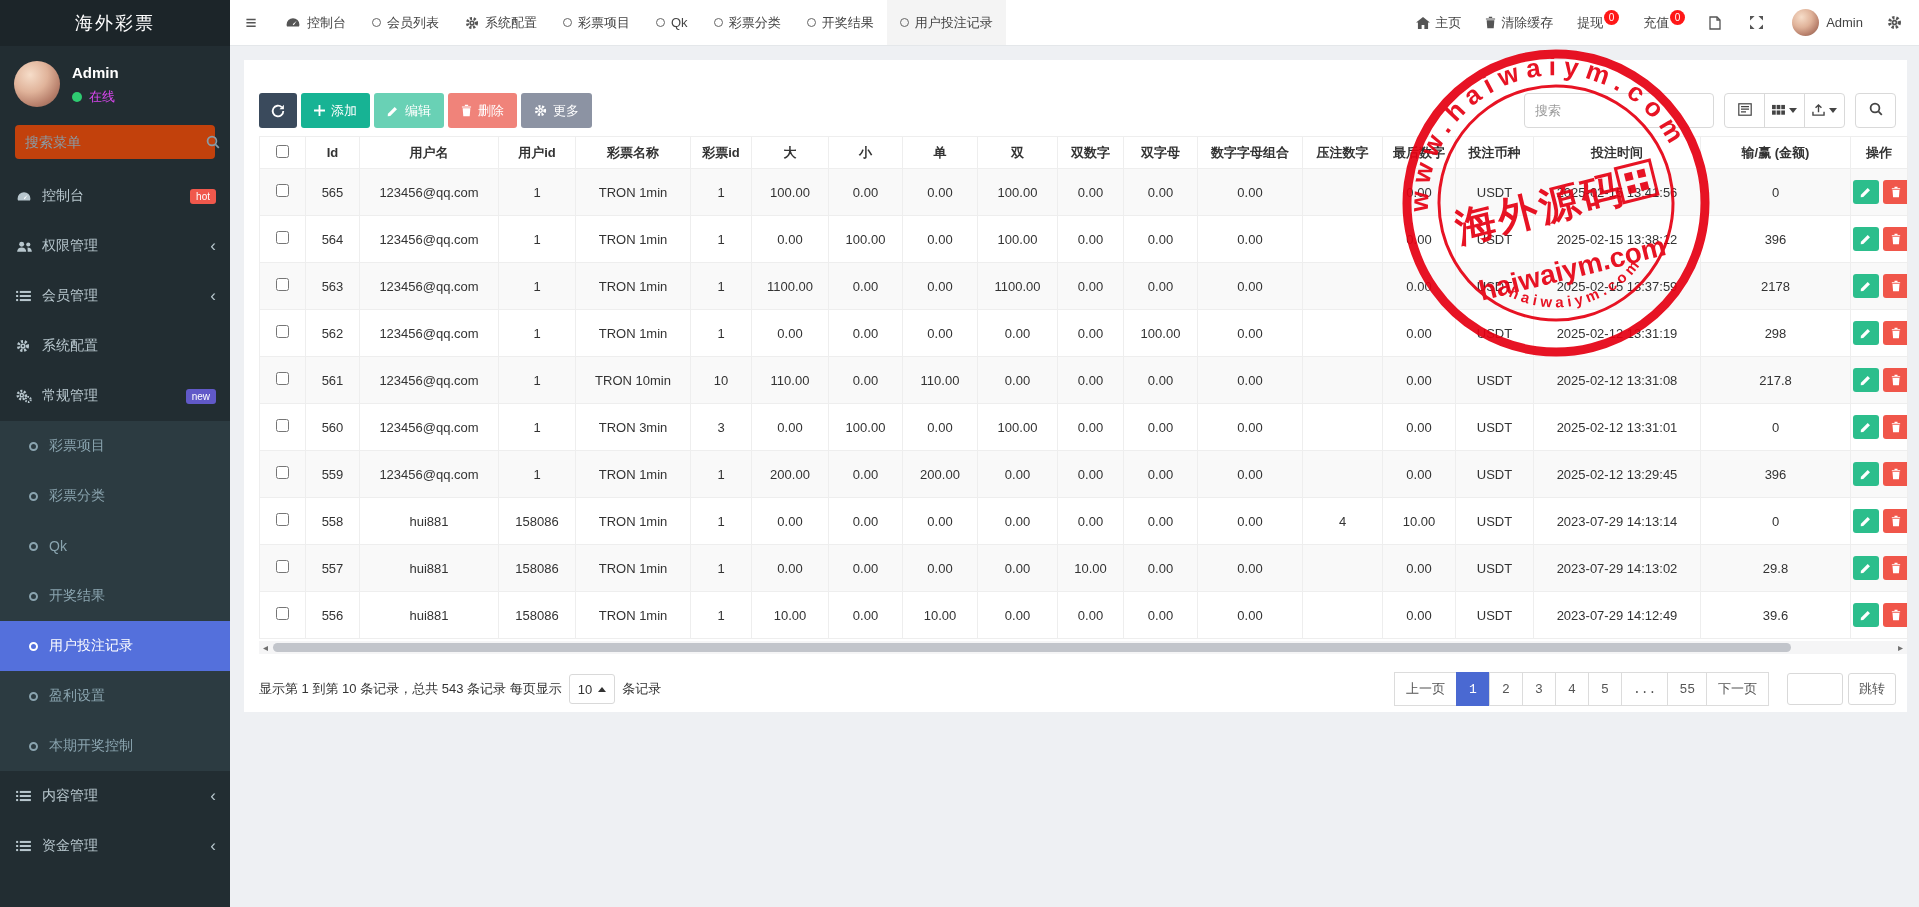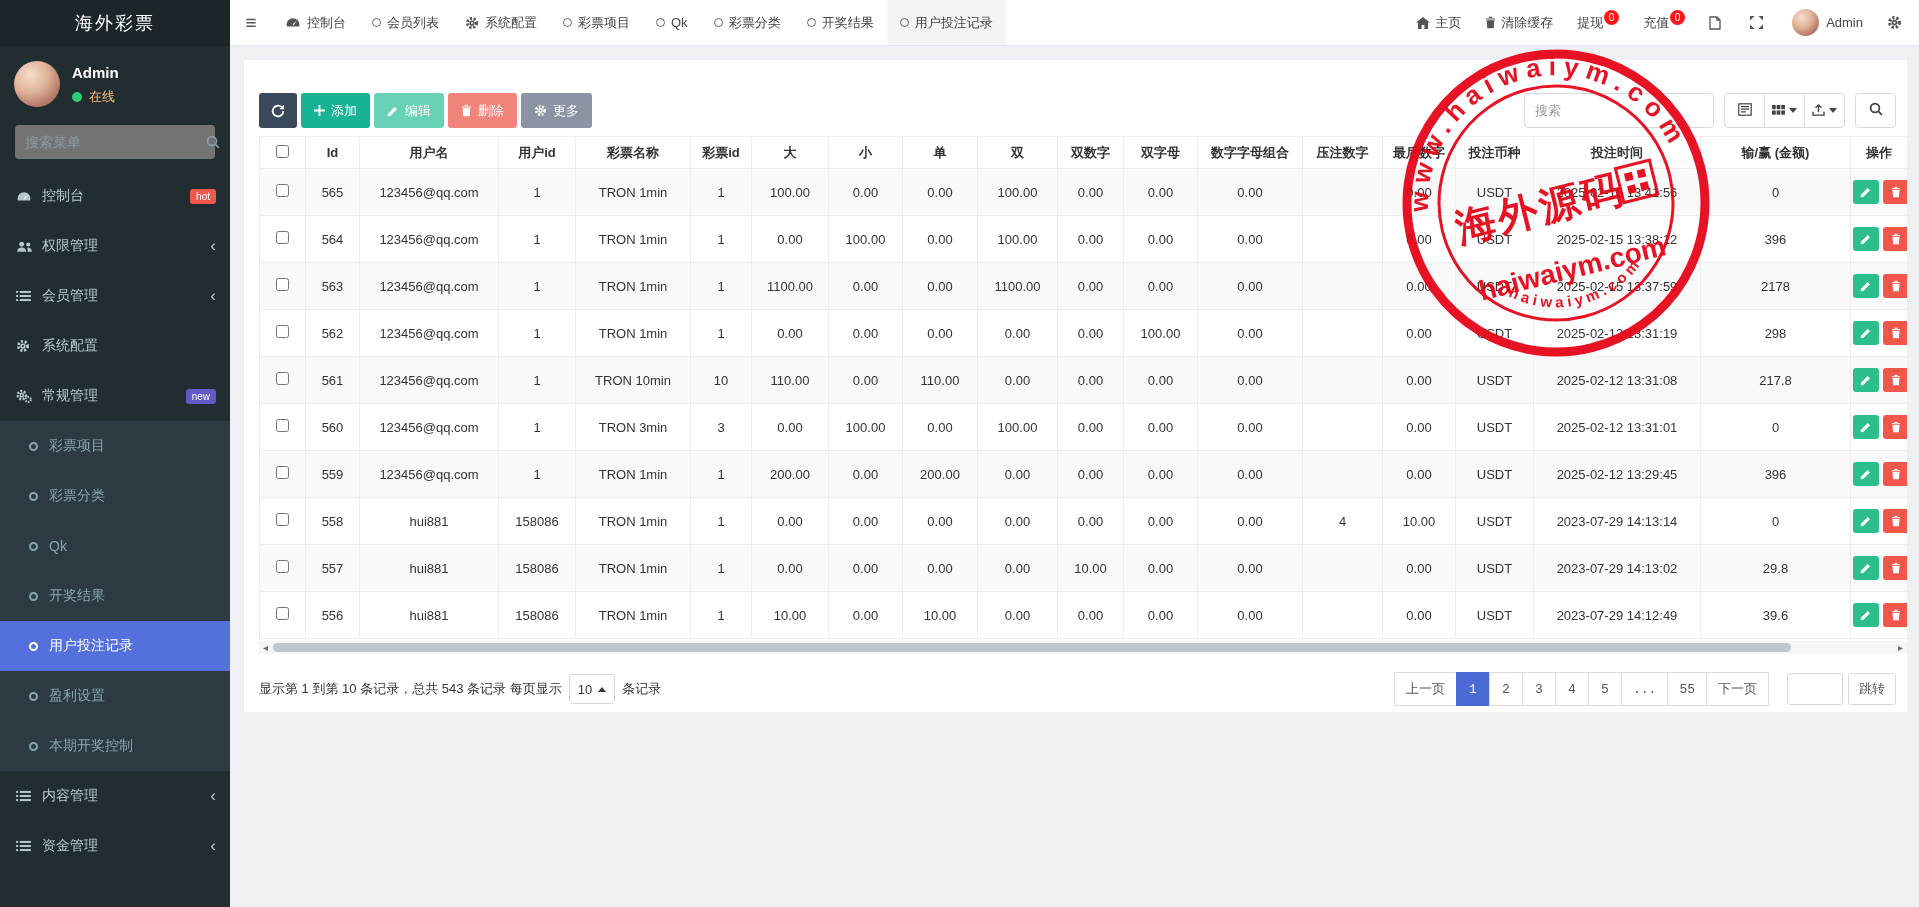--- a/index.html
+++ b/index.html
@@ -6,23 +6,23 @@
   html,body { width:1919px; height:907px; overflow:hidden;
     font-family:"Liberation Sans","DejaVu Sans",sans-serif; background:#eef0f3; }
 
   
   .sidebar { position:absolute; left:0; top:0; width:230px; height:907px; background:#222d32; z-index:3; }
   .logo { height:46px; background:#1c2529; color:#fff; font-size:18px; display:flex; align-items:center; justify-content:center; letter-spacing:2px; }
   .user-panel { display:flex; padding:15px 12px 10px 14px; align-items:flex-start; }
   .avatar { width:46px; height:46px; border-radius:50%; background:radial-gradient(circle at 35% 30%, #f6ddc9 0%, #e0b39a 40%, #b77f6b 70%, #7e584a 100%); flex:0 0 auto; }
   .up-right { margin-left:12px; padding-top:3px; }
   .up-name { color:#fff; font-weight:bold; font-size:15px; }
-  .up-status { margin-top:7px; display:flex; align-items:center; color:#fdba74; font-size:13px; }
+  .up-status { margin-top:7px; display:flex; align-items:center; color:#d946ef; font-size:13px; }
   .dot { width:10px; height:10px; border-radius:50%; background:#2ecc71; margin-right:7px; }
-  .side-search { margin:8px 15px 12px 15px; height:34px; background:#737373; border-radius:4px; display:flex; align-items:center; padding:0 10px; }
+  .side-search { margin:8px 15px 12px 15px; height:34px; background:#c2410c; border-radius:4px; display:flex; align-items:center; padding:0 10px; }
   .side-search input { flex:1; background:transparent; border:0; outline:none; color:#cfd8dc; font-size:14px; }
   .side-search input::placeholder { color:#8a9ba5; }
   .side-search .s-ic { color:#8a9ba5; width:14px; height:14px; }
 
   .menu { margin-top:6px; }
   .m-item { height:50px; display:flex; align-items:center; padding:0 14px 0 16px; color:#b8c7ce; font-size:14px; cursor:pointer; }
   .m-item .mi-ic { width:26px; color:#b8c7ce; display:flex; align-items:center; }
   .m-item.open { color:#fff; }
   .m-item.open .mi-ic { color:#fff; }
   .m-label { flex:1; }

